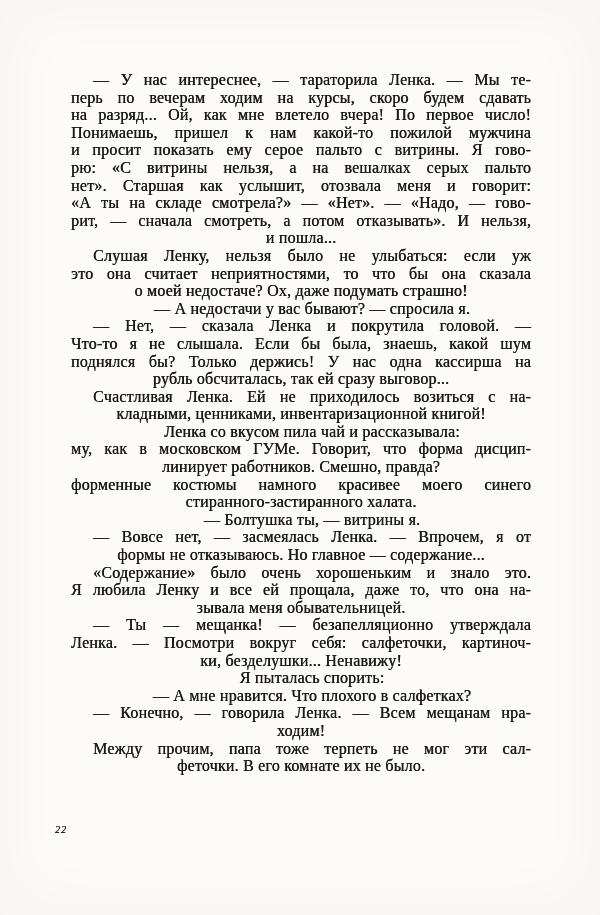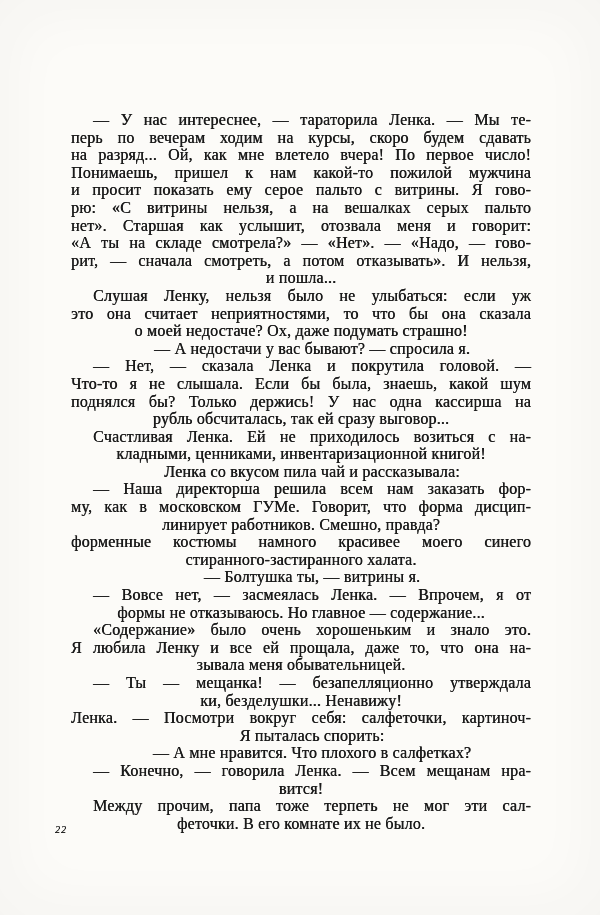--- a/index.html
+++ b/index.html
@@ -21,21 +21,20 @@
   }
   .text-block {
     position: absolute;
     left: 71px;
     top: 71px;
     width: 460px;
     font-size: 16px;
     line-height: 17.6px;
     letter-spacing: 0.2px;
     text-shadow: 0.35px 0 0 currentColor;
-    margin-top: 40px;
   }
   .paragraph { margin: 0; padding: 0; }
   .line {
     white-space: normal;
     text-align: center;
   }
   .line.just {
     text-align: justify;
     text-align-last: justify;
   }
@@ -84,21 +83,20 @@
         <div class="line">рубль обсчиталась, так ей сразу выговор...</div>
       </div>
       <div class="paragraph">
         <div class="line first just">Счастливая Ленка. Ей не приходилось возиться с на-</div>
         <div class="line">кладными, ценниками, инвентаризационной книгой!</div>
       </div>
       <div class="paragraph">
         <div class="line first">Ленка со вкусом пила чай и рассказывала:</div>
       </div>
       <div class="paragraph">
-        <div class="line first just">— Наша директорша решила всем нам заказать фор-</div>
         <div class="line just">му, как в московском ГУМе. Говорит, что форма дисцип-</div>
         <div class="line">линирует работников. Смешно, правда?</div>
       </div>
       <div class="paragraph">
         <div class="line just">форменные костюмы намного красивее моего синего</div>
         <div class="line">стиранного-застиранного халата.</div>
       </div>
       <div class="paragraph">
         <div class="line first">— Болтушка ты, — витрины я.</div>
       </div>
@@ -106,32 +104,32 @@
         <div class="line first just">— Вовсе нет, — засмеялась Ленка. — Впрочем, я от</div>
         <div class="line">формы не отказываюсь. Но главное — содержание...</div>
       </div>
       <div class="paragraph">
         <div class="line first just">«Содержание» было очень хорошеньким и знало это.</div>
         <div class="line just">Я любила Ленку и все ей прощала, даже то, что она на-</div>
         <div class="line">зывала меня обывательницей.</div>
       </div>
       <div class="paragraph">
         <div class="line first just">— Ты — мещанка! — безапелляционно утверждала</div>
+        <div class="line just">Ленка. — Посмотри вокруг себя: салфеточки, картиноч-</div>
         <div class="line">ки, безделушки... Ненавижу!</div>
-        <div class="line just">Ленка. — Посмотри вокруг себя: салфеточки, картиноч-</div>
       </div>
       <div class="paragraph">
         <div class="line first">Я пыталась спорить:</div>
       </div>
       <div class="paragraph">
         <div class="line first">— А мне нравится. Что плохого в салфетках?</div>
       </div>
       <div class="paragraph">
         <div class="line first just">— Конечно, — говорила Ленка. — Всем мещанам нра-</div>
-        <div class="line">вится!</div>
+        <div class="line">ходим!</div>
       </div>
       <div class="paragraph">
         <div class="line first just">Между прочим, папа тоже терпеть не мог эти сал-</div>
         <div class="line">феточки. В его комнате их не было.</div>
       </div>
     </div>
   <div class="page-number">22</div>
 </div>
 
 </body></html>

